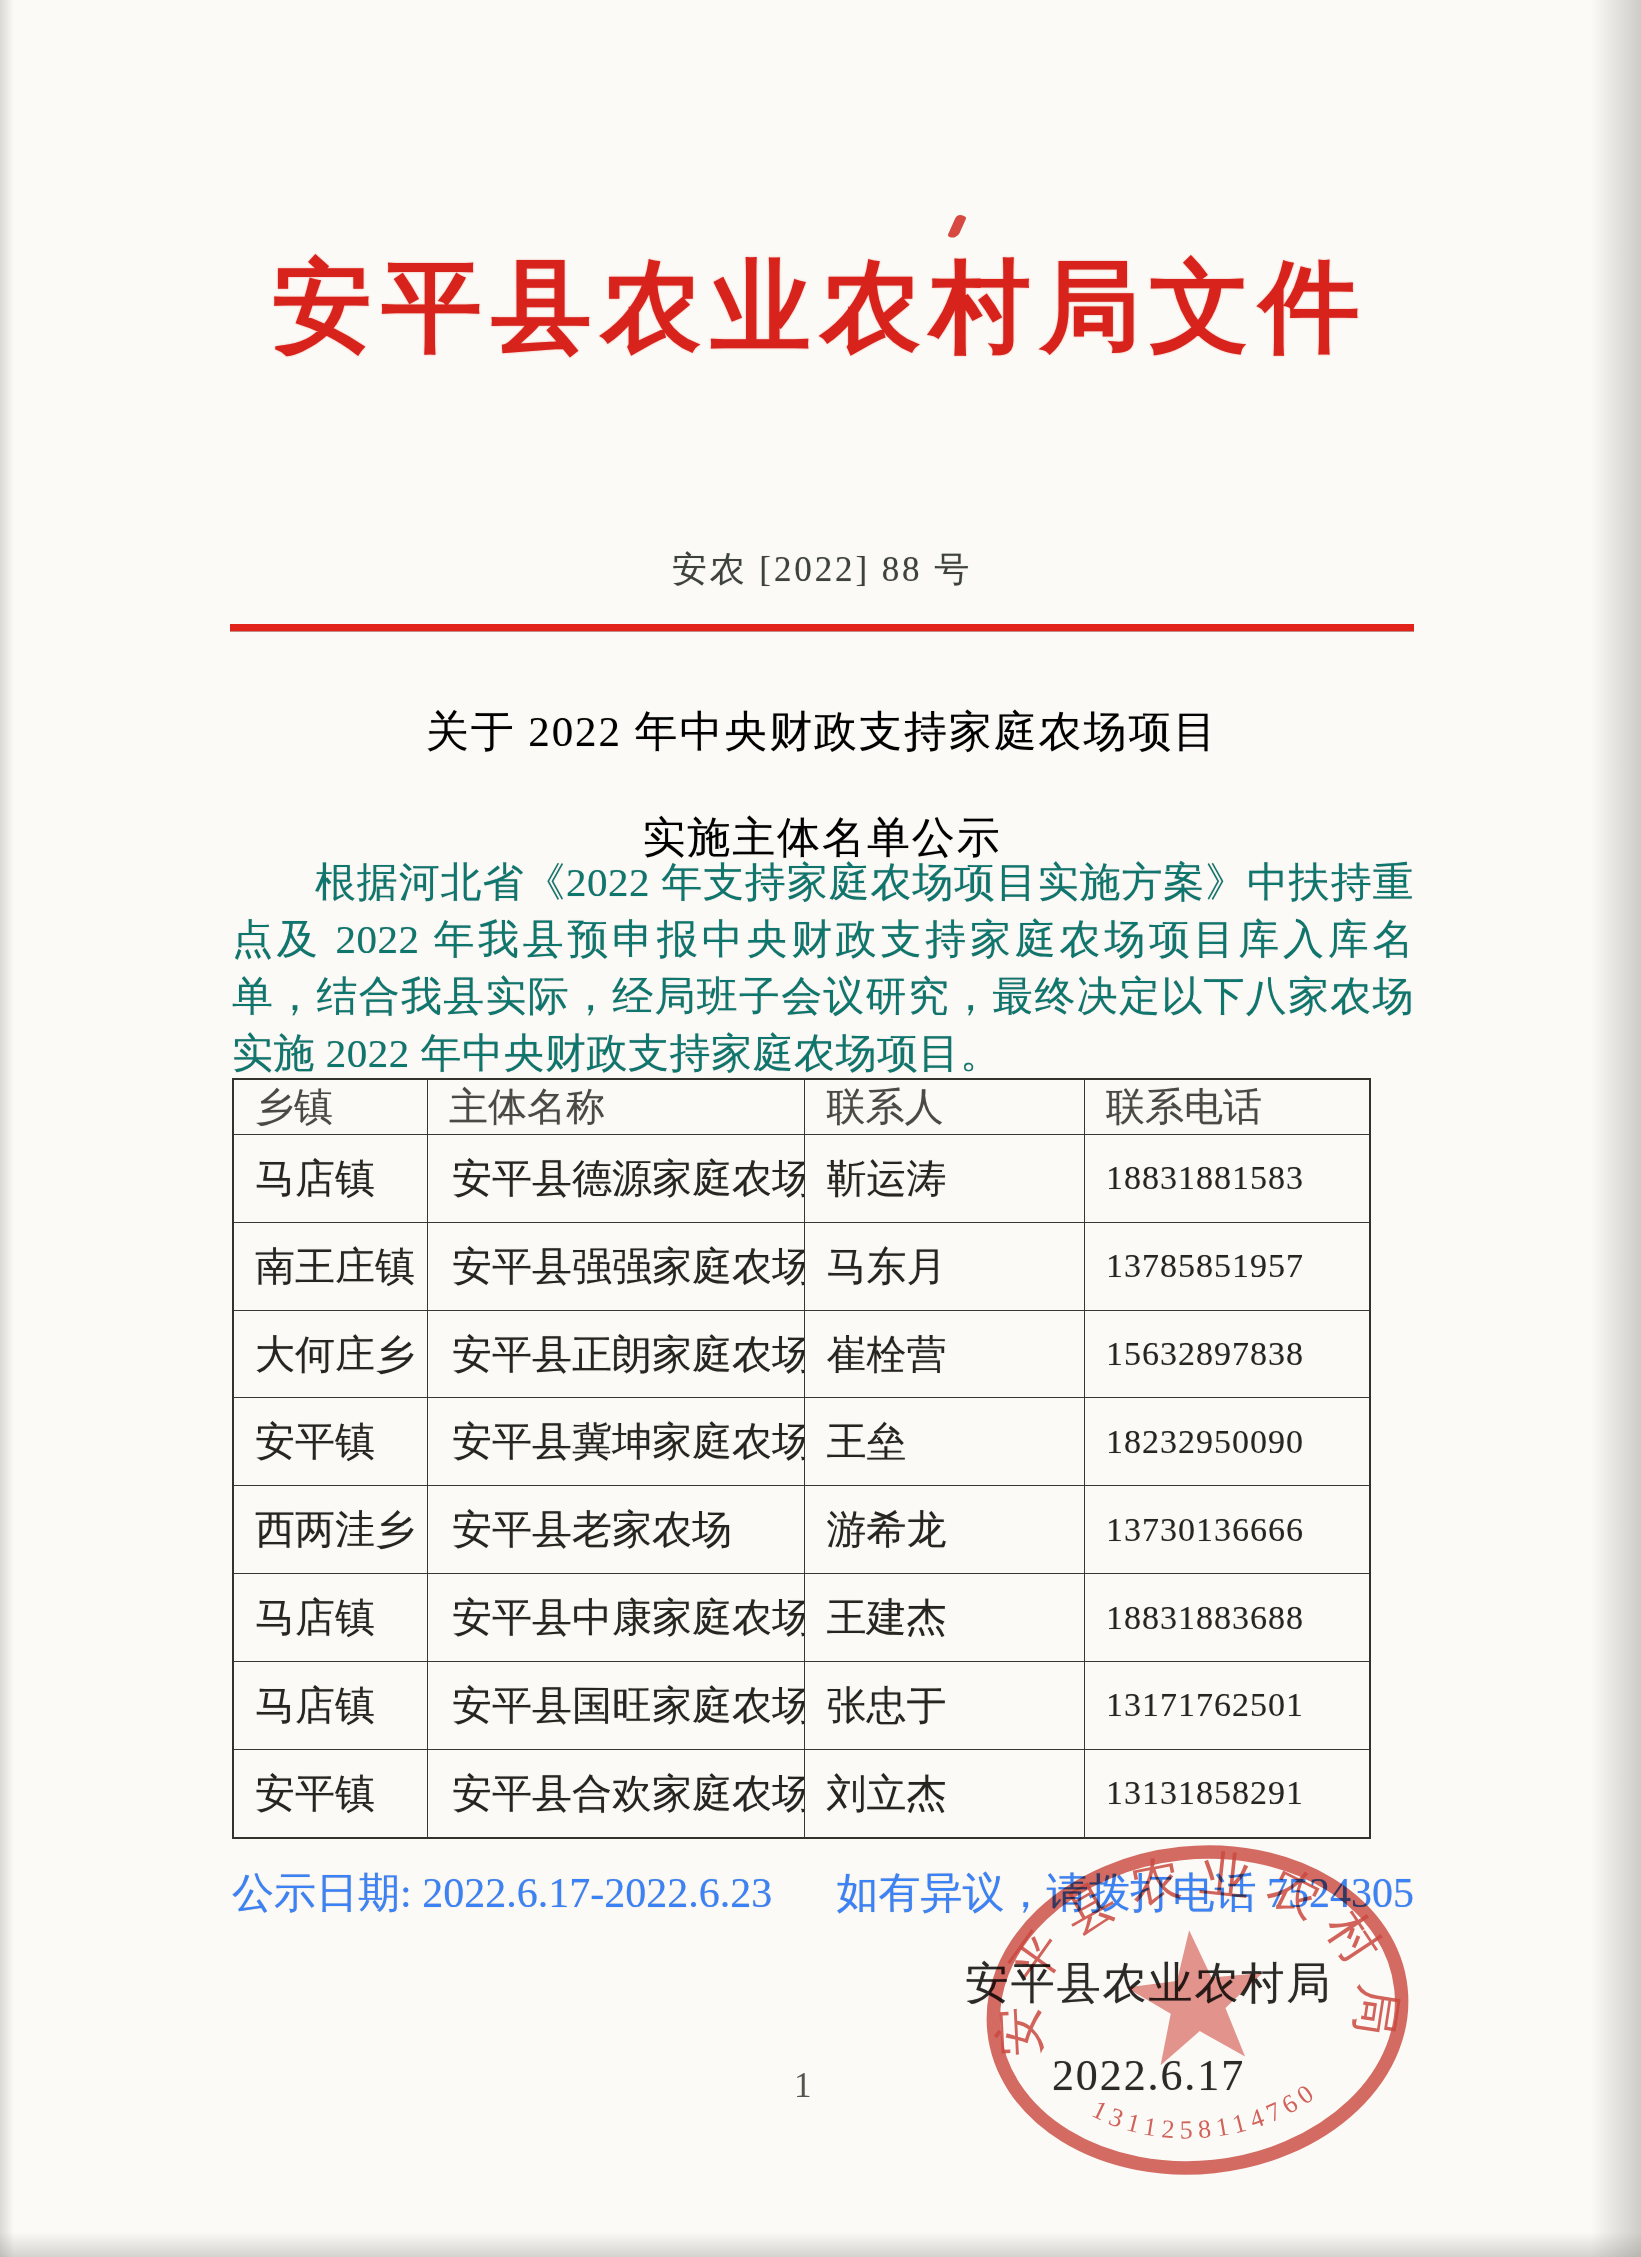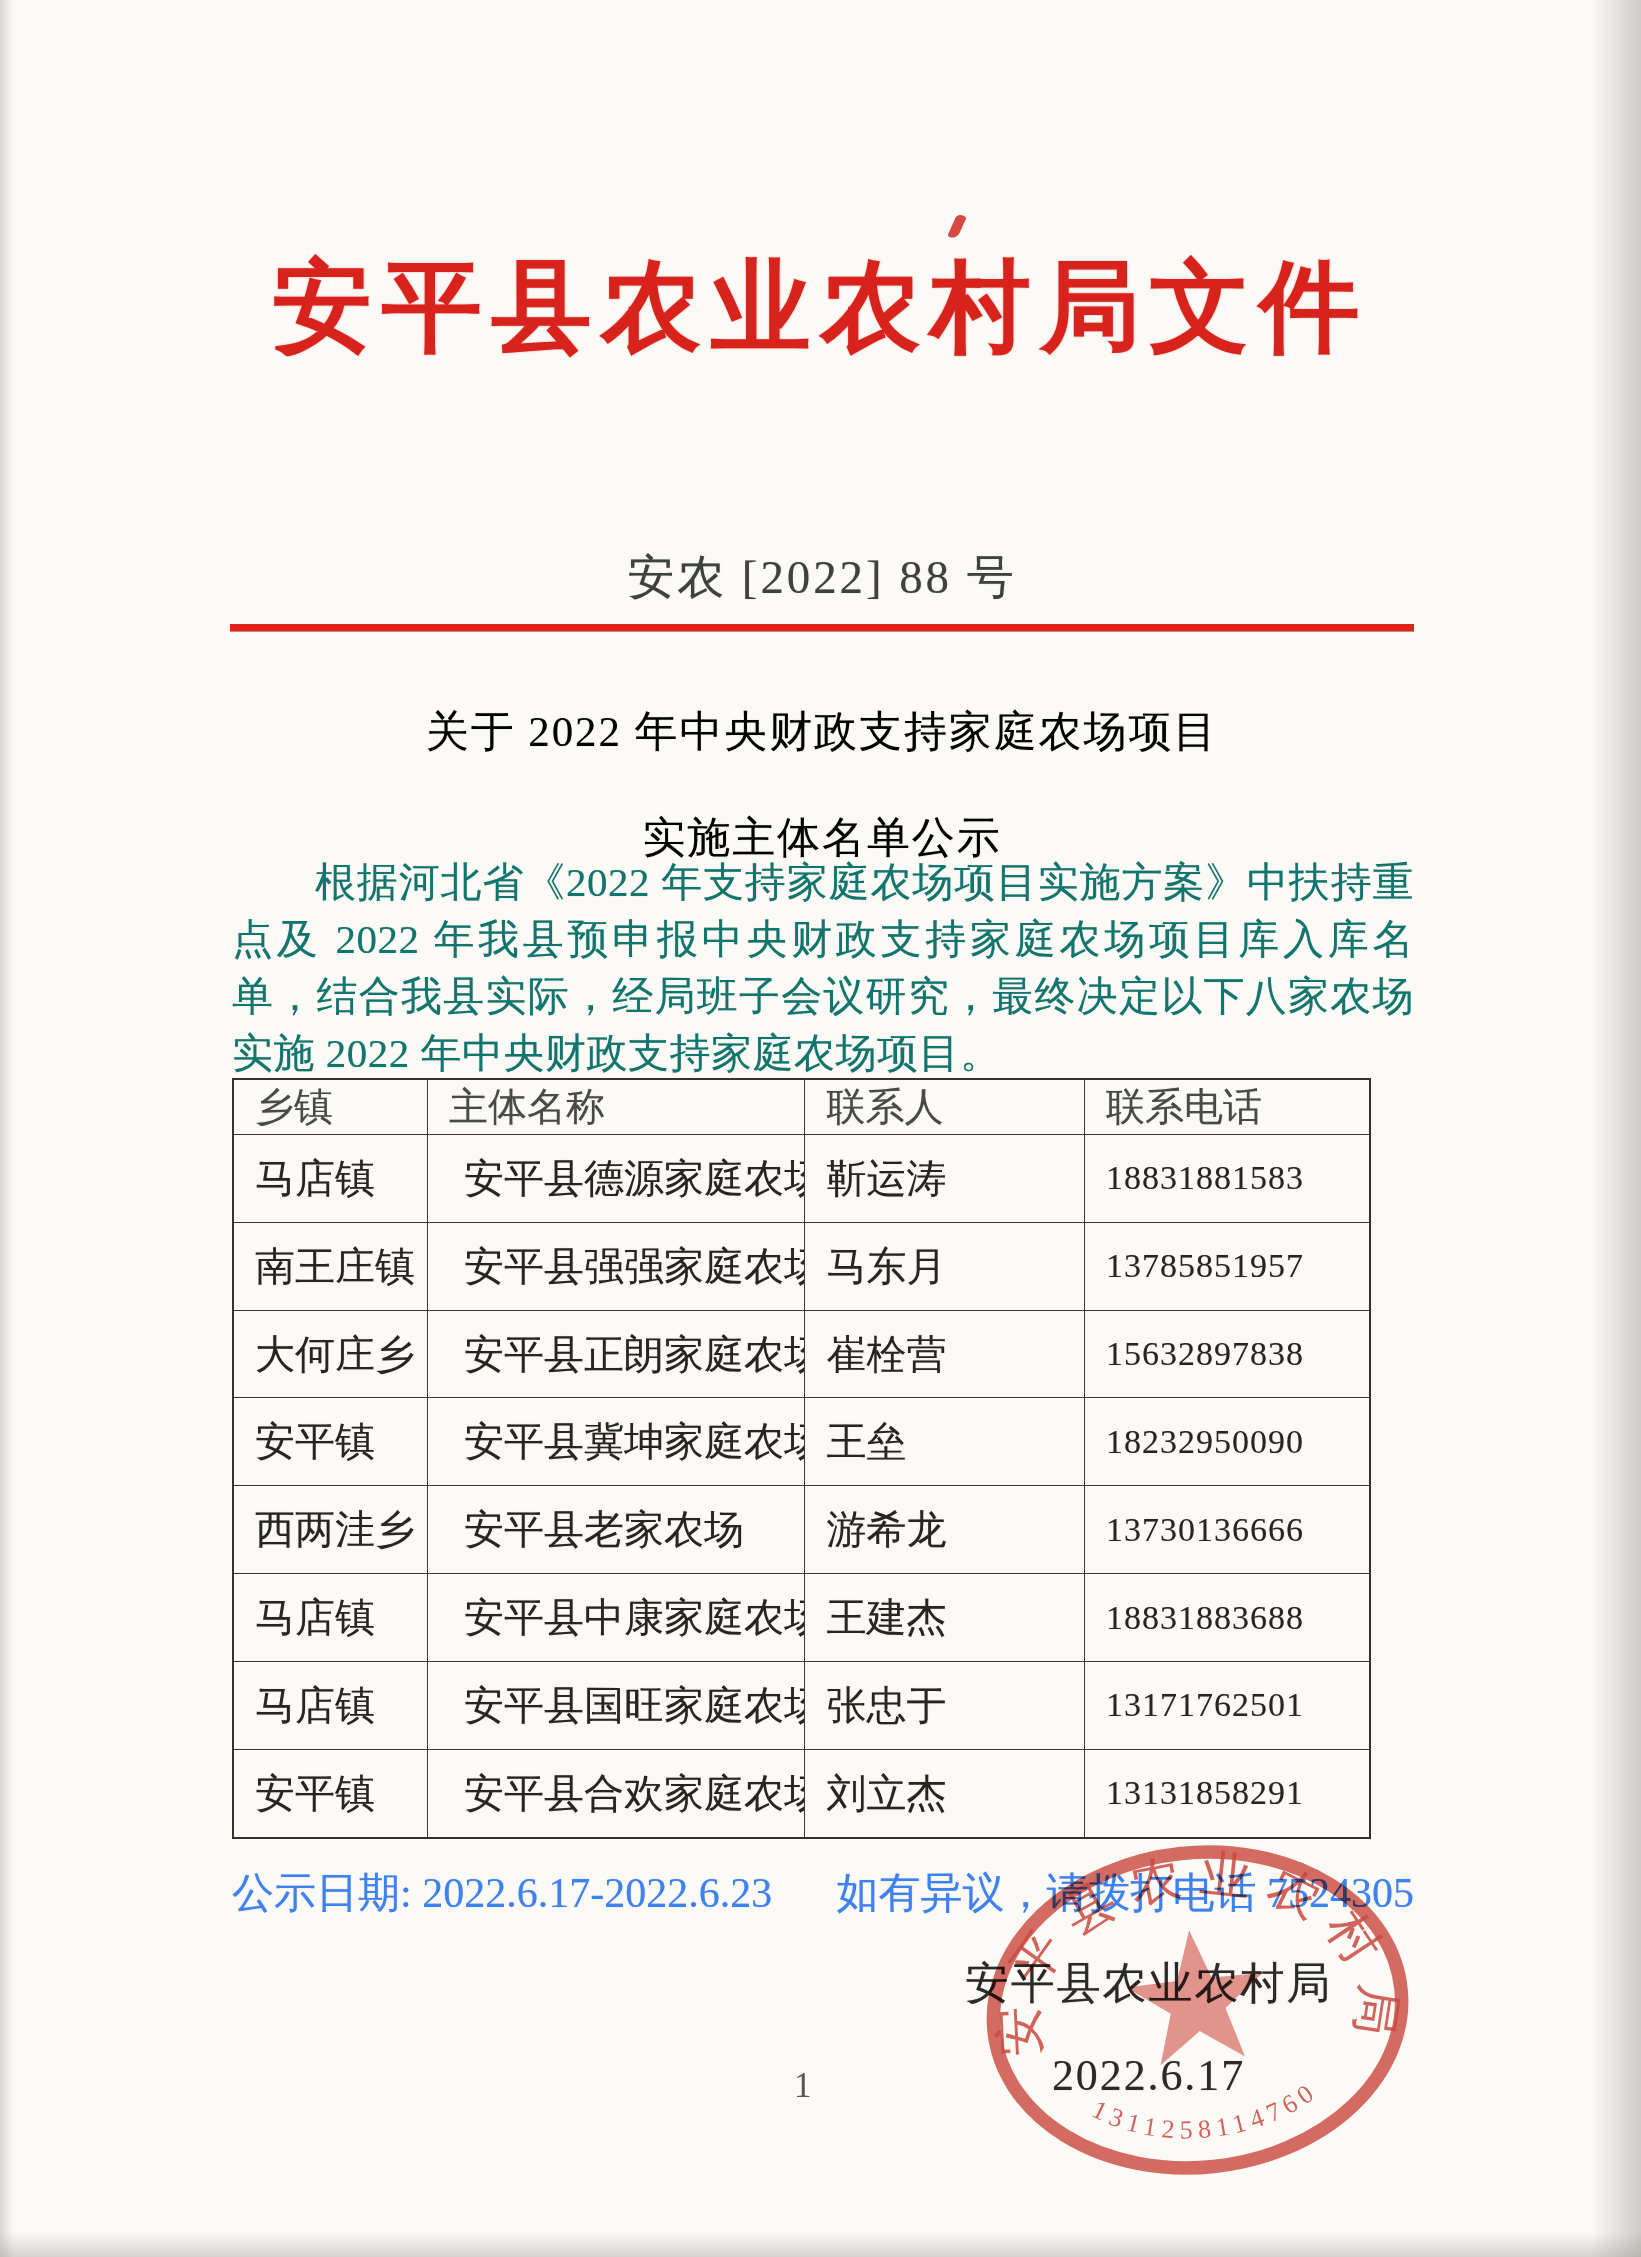--- a/index.html
+++ b/index.html
@@ -29,21 +29,21 @@
     white-space:nowrap;
   }
   .red-tick{
     position:absolute;top:214px;left:952px;width:9.7px;height:25px;
     background:#cf2a22;border-radius:5.8px 1.9px 7.7px 1.9px;
     transform:rotate(24deg);opacity:.85;
   }
   .doc-number{
     position:absolute;top:546px;left:232px;width:1180px;
     text-align:center;
-    font-size:47px;letter-spacing:2.9px;
+    font-size:35px;letter-spacing:2.9px;
     color:#3e423f;
     text-shadow:0 0 1px rgba(62,66,63,0.4);
     white-space:nowrap;
   }
   .red-rule{
     position:absolute;top:624px;left:230px;width:1184px;height:6.8px;
     background:#e2231a;
     box-shadow:0 1px 0 rgba(140,30,20,0.5);
   }
   .subject{
@@ -78,21 +78,21 @@
     border:1.9px solid #3a3731;
     text-align:left;vertical-align:middle;
     padding:0 0 0 21px;
     font-weight:normal;
     white-space:nowrap;overflow:hidden;
     text-shadow:0 0 1px rgba(43,42,38,0.3);
     margin-top:36px;
   }
   table.roster{border:2.9px solid #35322c;}
   table.roster th{color:#4a4a44;font-size:39px;}
-  table.roster td:nth-child(2){padding-left:36px;}
+  table.roster td:nth-child(2){padding-left:24px;}
   table.roster td:nth-child(4){font-size:34px;letter-spacing:1px;}
   .footer-line{
     position:absolute;top:1865px;left:232px;width:1182px;
     display:flex;justify-content:space-between;
     font-size:42px;color:#3b82f6;
     text-shadow:0 0 1px rgba(48,47,42,0.35);
     white-space:nowrap;
   }
   .sign-block{
     position:absolute;left:941px;top:1954px;width:415px;

